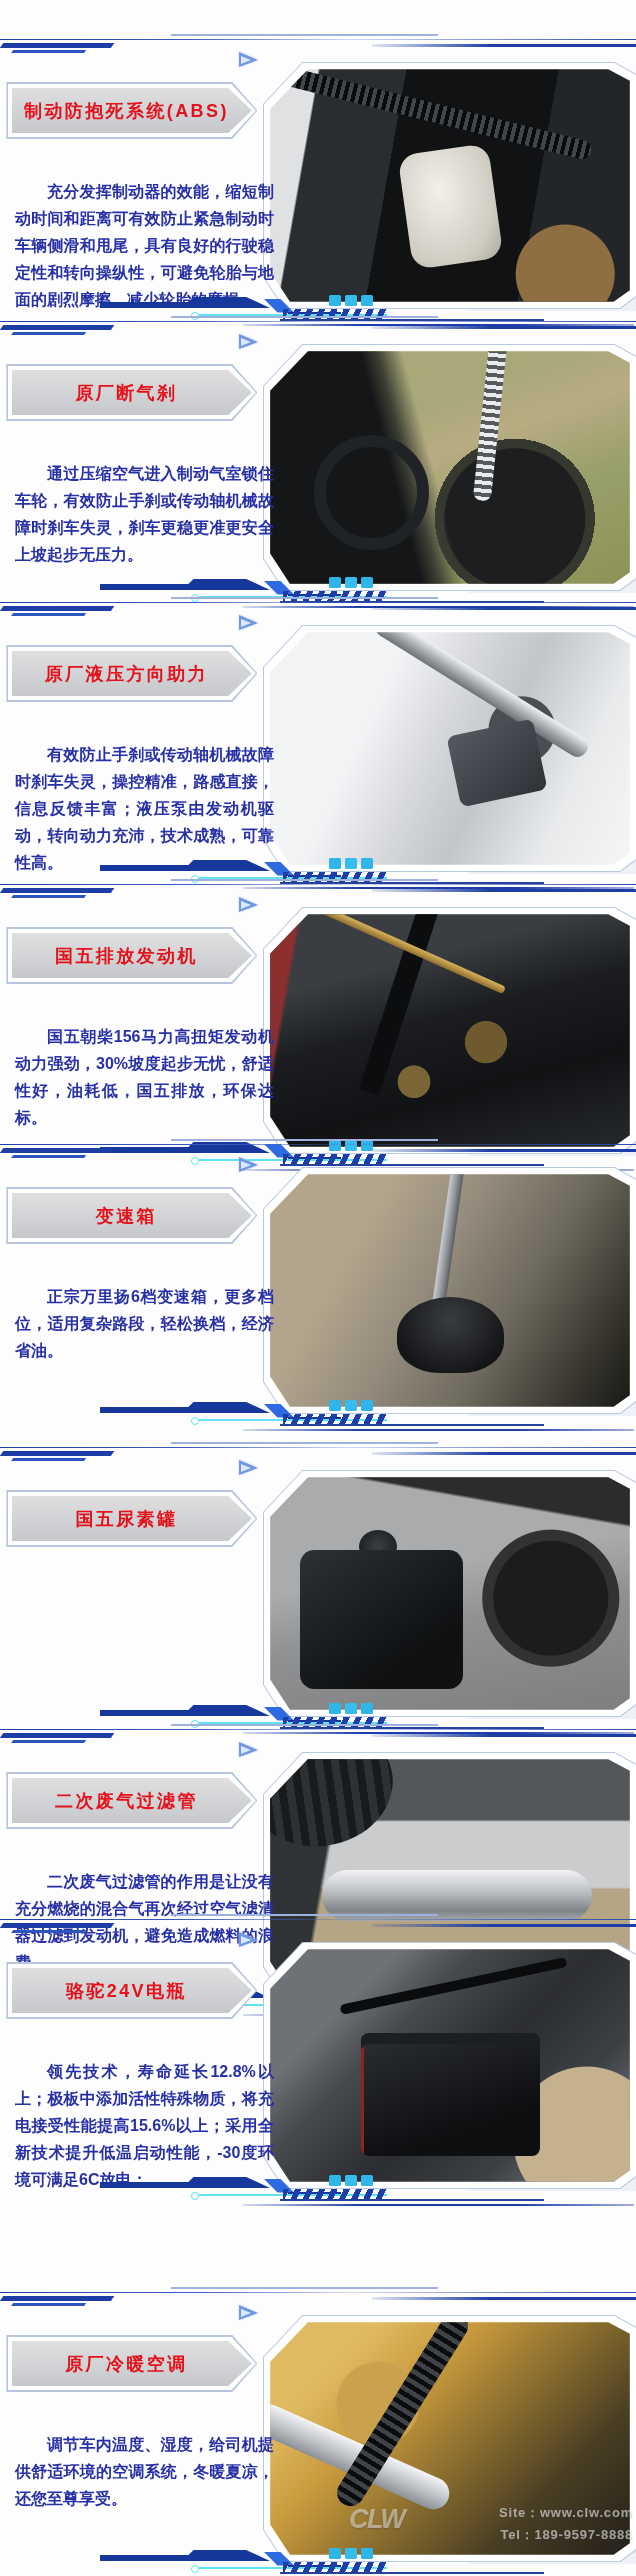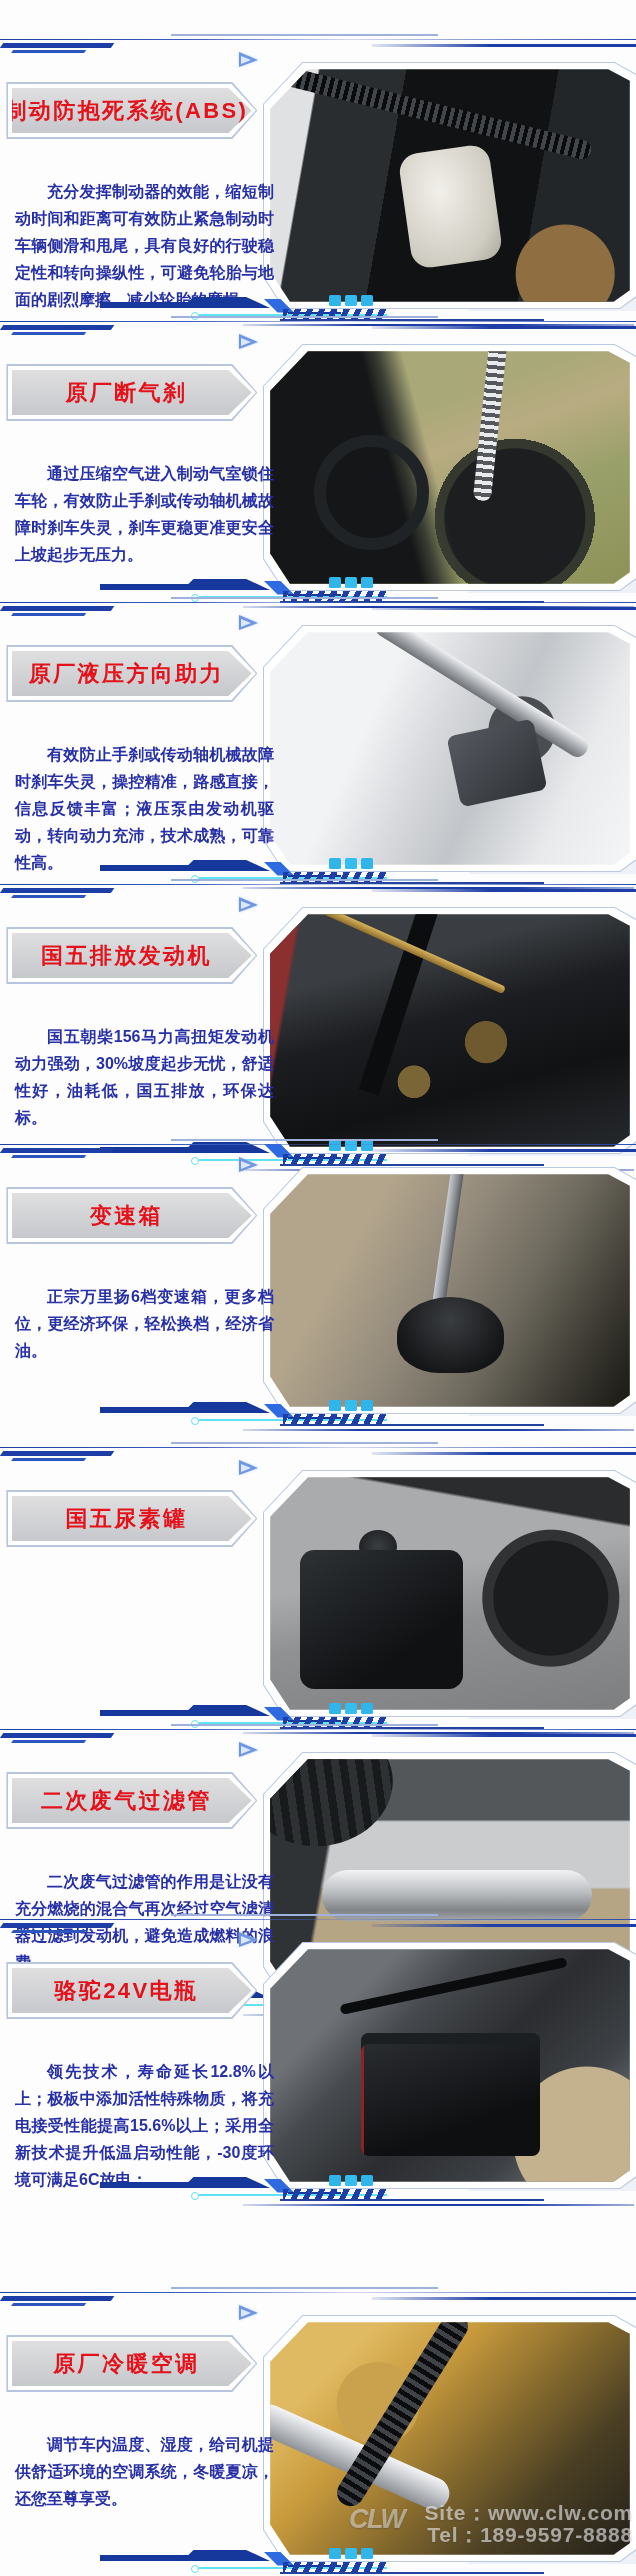--- a/index.html
+++ b/index.html
@@ -108,21 +108,21 @@
 
   
   .badge-outer{left:6.4px;top:48px;width:251px;height:57px;background:#b7c5de;
     clip-path:polygon(0 0,90% 0,100% 50%,90% 100%,0 100%);}
   .badge-white{position:absolute;left:1.6px;top:1.6px;right:1.6px;bottom:1.6px;background:#fff;
     clip-path:polygon(0 0,90% 0,100% 50%,90% 100%,0 100%);}
   .badge-gray{position:absolute;left:4px;top:4px;right:4px;bottom:4px;
     background:linear-gradient(180deg,#dfdfe0,#c6c8cc);
     clip-path:polygon(0 0,90% 0,100% 50%,90% 100%,0 100%);
     display:flex;align-items:center;justify-content:center;}
-  .badge-title{color:#e3121b;font-size:22px;font-weight:bold;letter-spacing:2.4px;
+  .badge-title{color:#e3121b;font-size:18px;font-weight:bold;letter-spacing:2.4px;
     white-space:nowrap;padding-right:11px;text-align:right;}
 
   
   .body-text{left:11px;top:140px;width:267px;color:#2730a6;font-size:16px;
     line-height:27px;font-weight:bold;text-align:justify;}
   .body-text p{margin:4px;}
   .body-text p.main{text-indent:2em;}
   .body-text p:empty{display:none;}
 
   
@@ -140,21 +140,21 @@
     background:linear-gradient(90deg,rgba(30,60,170,.18),#1c3ea6 30%,#1c3ea6 70%,rgba(30,60,170,.4));}
   .squares{left:329px;top:261px;display:flex;gap:4px;}
   .squares span{display:block;width:12px;height:11px;background:#2fb5e9;border-radius:1.6px;}
   .squares span:nth-child(2){background:#35bdf0;}
 
   
   .watermark{left:398px;top:215px;width:235px;text-align:right;color:rgba(255,255,255,.55);
     font-weight:bold;text-shadow:0 0.8px 1.6px rgba(60,60,60,.35);}
   .watermark .wm-logo{position:absolute;left:-49px;top:1.6px;font-size:27px;font-style:italic;
     letter-spacing:-1.6px;color:rgba(255,255,255,.45);}
-  .watermark .wm-line{font-size:21px;line-height:21.5px;letter-spacing:0.8px;}
+  .watermark .wm-line{font-size:13px;line-height:21.5px;letter-spacing:0.8px;}
   .deco,.arrow,.photo-outer,.badge-outer,.body-text,.dv-bar,.dv-accent,.dv-tail,
   .dv-cyan,.dv-cyan-dot,.dv-hatch,.dv-line1,.dv-line2,.squares,.bg-accent,.watermark{position:absolute;}
 </style>
 </head>
 <body>
 
 <div id="sections-root">
     <div class="section" style="top: 34px;">
     <div class="deco deco-lineD"></div>
     <div class="deco deco-lineA"></div>
@@ -358,21 +358,21 @@
 
     <div class="badge-outer">
       <div class="badge-white">
         <div class="badge-gray">
           <span class="badge-title">变速箱</span>
         </div>
       </div>
     </div>
 
     <div class="body-text">
-      <p class="main">正宗万里扬6档变速箱，更多档位，更经济环保，轻松换档，经济省油。</p>
+      <p class="main">正宗万里扬6档变速箱，更多档位，适用复杂路段，轻松换档，经济省油。</p>
 
     </div>
 
     <div class="squares">
       <span></span>
       <span></span>
       <span></span>
     </div>
     <div class="dv-bar"></div>
     <div class="dv-accent"></div>

